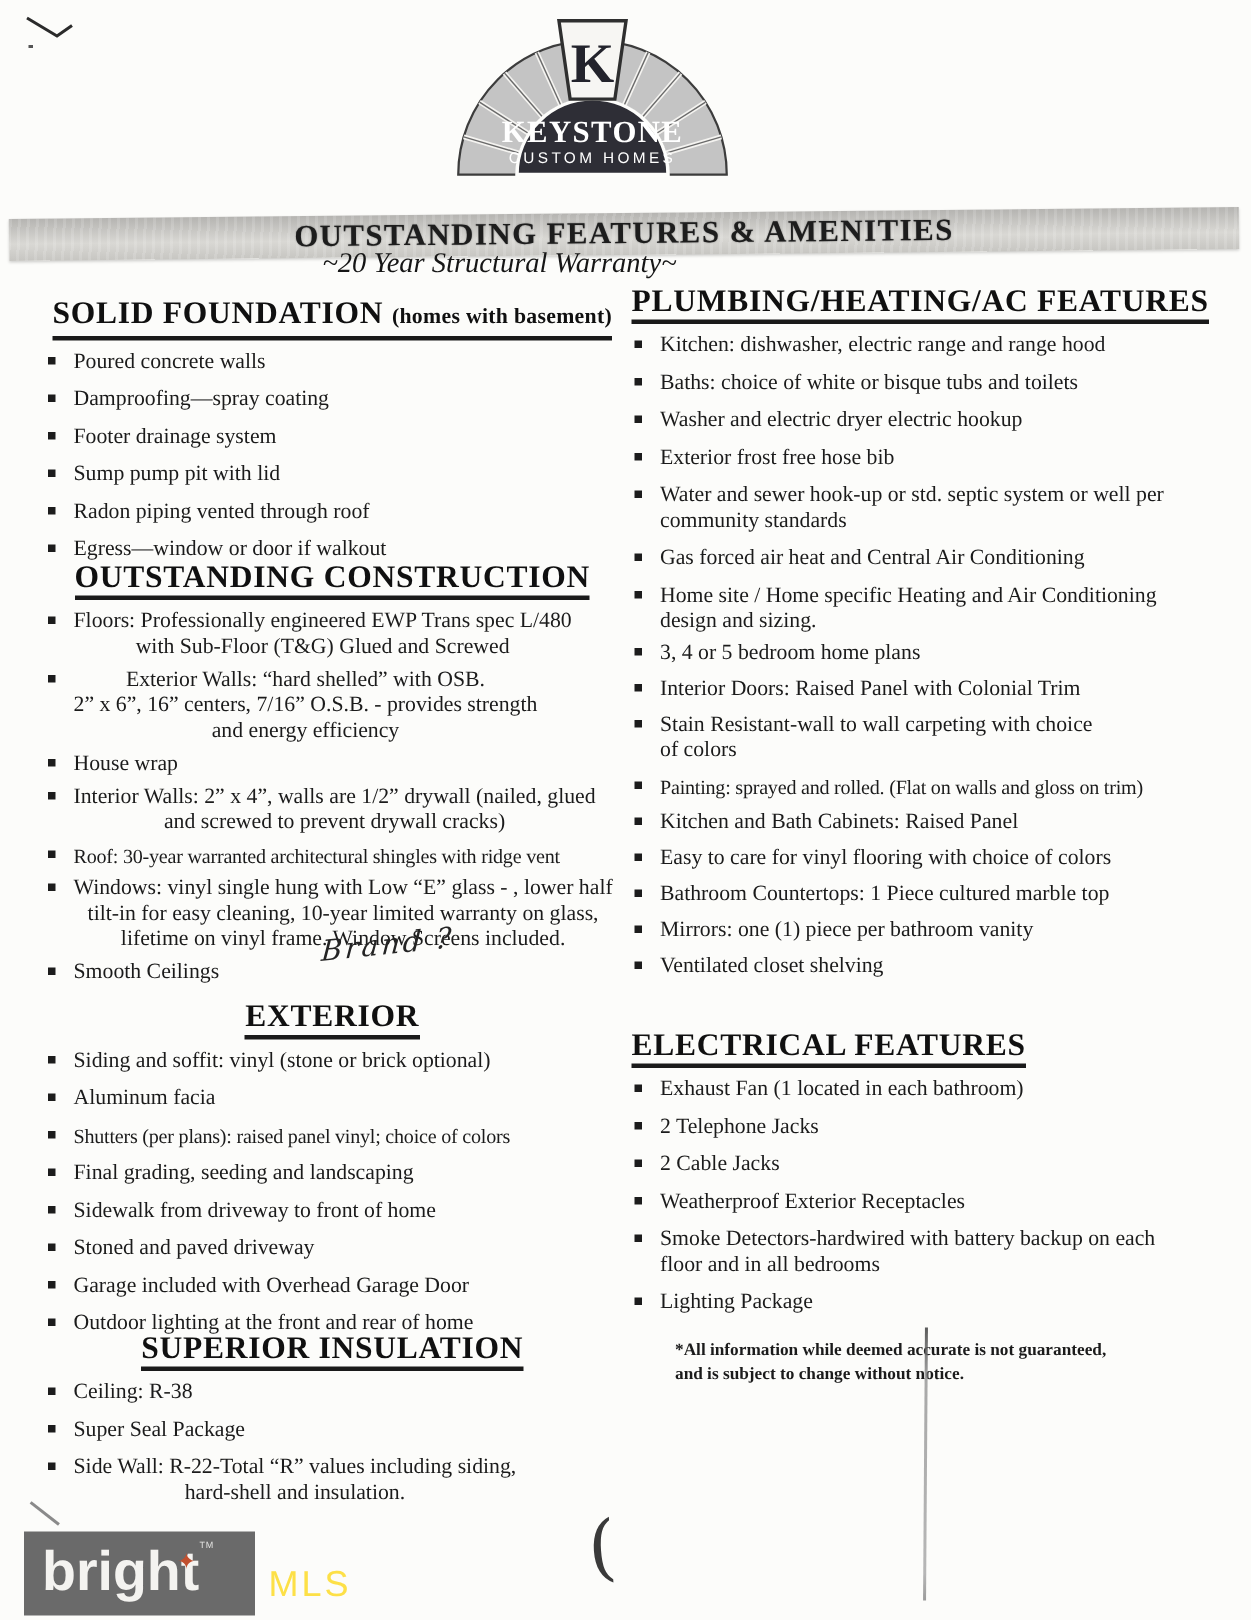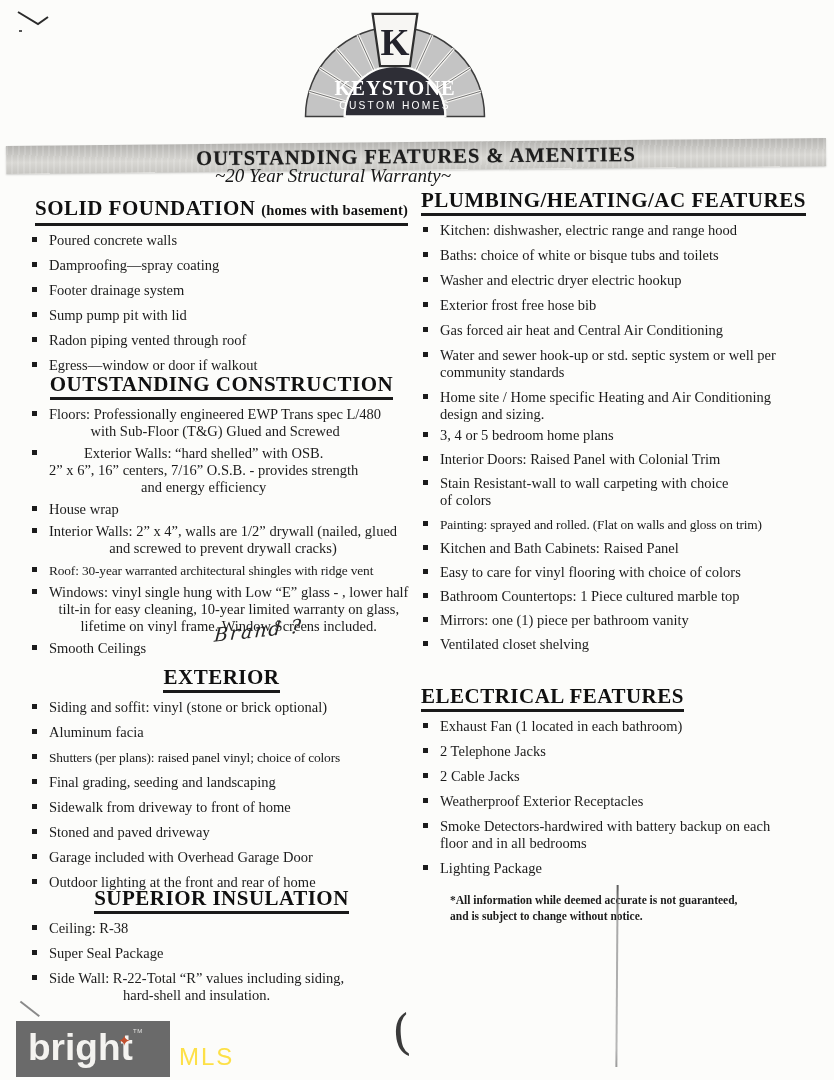--- a/index.html
+++ b/index.html
@@ -294,26 +294,26 @@
     <li>
         <span class="mk"></span>
         <span class="txt">Washer and electric dryer electric hookup</span>
       </li>
     <li>
         <span class="mk"></span>
         <span class="txt">Exterior frost free hose bib</span>
       </li>
     <li>
         <span class="mk"></span>
-        <span class="txt">Gas forced air heat and Central Air Conditioning</span>
-      </li>
-    <li>
-        <span class="mk"></span>
         <span class="txt">Water and sewer hook-up or std. septic system or well per
 community standards</span>
+      </li>
+    <li>
+        <span class="mk"></span>
+        <span class="txt">Gas forced air heat and Central Air Conditioning</span>
       </li>
     <li>
         <span class="mk"></span>
         <span class="txt">Home site / Home specific Heating and Air Conditioning
 design and sizing.</span>
       </li>
   </ul>
 </div>
 
 <div class="section rcol" style="top:423px">

